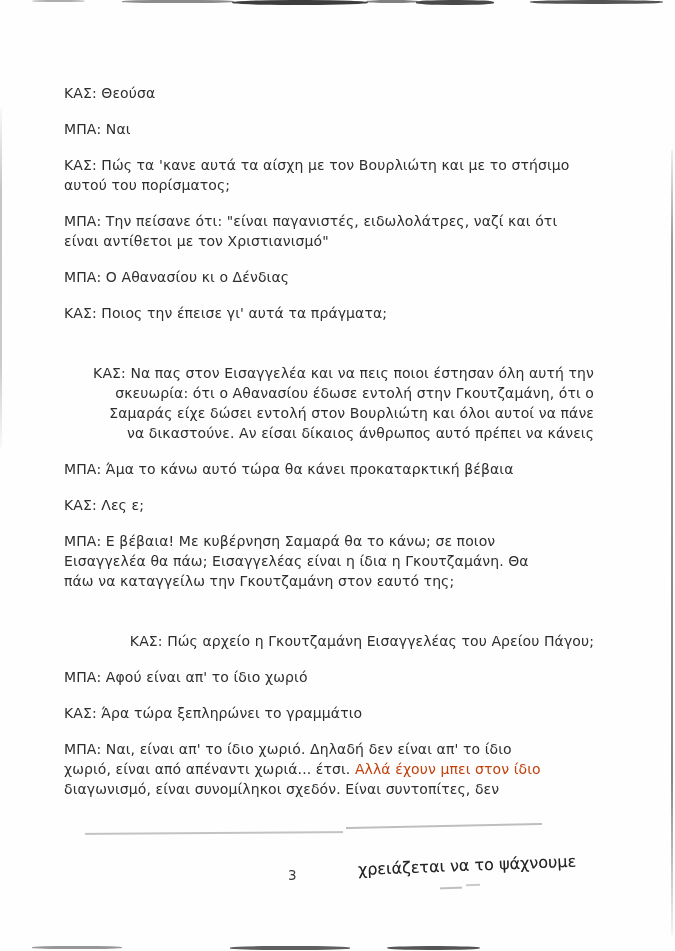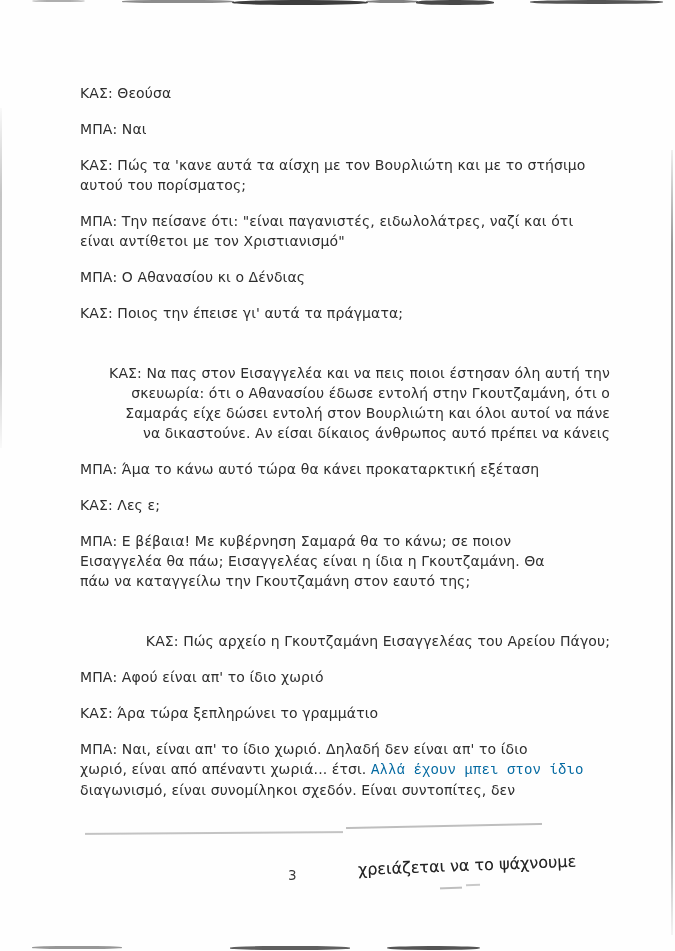--- a/index.html
+++ b/index.html
@@ -5,28 +5,28 @@
   html,body{margin:0;padding:0;}
   body{
     width:675px;height:951px;
     background:#ffffff;
     font-family:"DejaVu Sans","Liberation Sans",sans-serif;
     position:relative;overflow:hidden;
     -webkit-font-smoothing:antialiased;
   }
   .doc-page{position:absolute;inset:0;background:#fefefe;}
   .content{
-    position:absolute;left:80px;top:83px;width:530px;
+    position:absolute;left:64px;top:83px;width:530px;
     font-size:14px;line-height:20px;color:#2e2e2e;
     letter-spacing:0.1px;
   }
   .content p{margin:0 0 16px 0;}
   .content p.gap-before{margin-top:40px;text-align:right;}
   .line{display:block;white-space:nowrap;}
-  .faded{color:#0369a1;font-family:Liberation Mono, monospace;}
+  .faded{color:#c2410c;}
   
   .page-number{
     position:absolute;left:288px;top:867px;
     font-size:13.5px;color:#3a3a3a;
   }
   .continuation{
     position:absolute;left:358px;top:860px;
     font-size:16px;color:#242424;white-space:nowrap;
     transform:rotate(-2.2deg);transform-origin:left center;
     text-shadow:0 0 0.4px rgba(0,0,0,.35);
@@ -86,21 +86,21 @@
     </p>
 
     <p class="gap-before">
       <span class="line">ΚΑΣ: Να πας στον Εισαγγελέα και να πεις ποιοι έστησαν όλη αυτή την</span>
       <span class="line">σκευωρία: ότι ο Αθανασίου έδωσε εντολή στην Γκουτζαμάνη, ότι ο</span>
       <span class="line">Σαμαράς είχε δώσει εντολή στον Βουρλιώτη και όλοι αυτοί να πάνε</span>
       <span class="line">να δικαστούνε. Αν είσαι δίκαιος άνθρωπος αυτό πρέπει να κάνεις</span>
     </p>
 
     <p>
-      <span class="line">ΜΠΑ: Άμα το κάνω αυτό τώρα θα κάνει προκαταρκτική εξέταση</span>
+      <span class="line">ΜΠΑ: Άμα το κάνω αυτό τώρα θα κάνει προκαταρκτική βέβαια</span>
     </p>
 
     <p>
       <span class="line">ΚΑΣ: Λες ε;</span>
     </p>
 
     <p>
       <span class="line">ΜΠΑ: Ε βέβαια! Με κυβέρνηση Σαμαρά θα το κάνω; σε ποιον</span>
       <span class="line">Εισαγγελέα θα πάω; Εισαγγελέας είναι η ίδια η Γκουτζαμάνη. Θα</span>
       <span class="line">πάω να καταγγείλω την Γκουτζαμάνη στον εαυτό της;</span>

